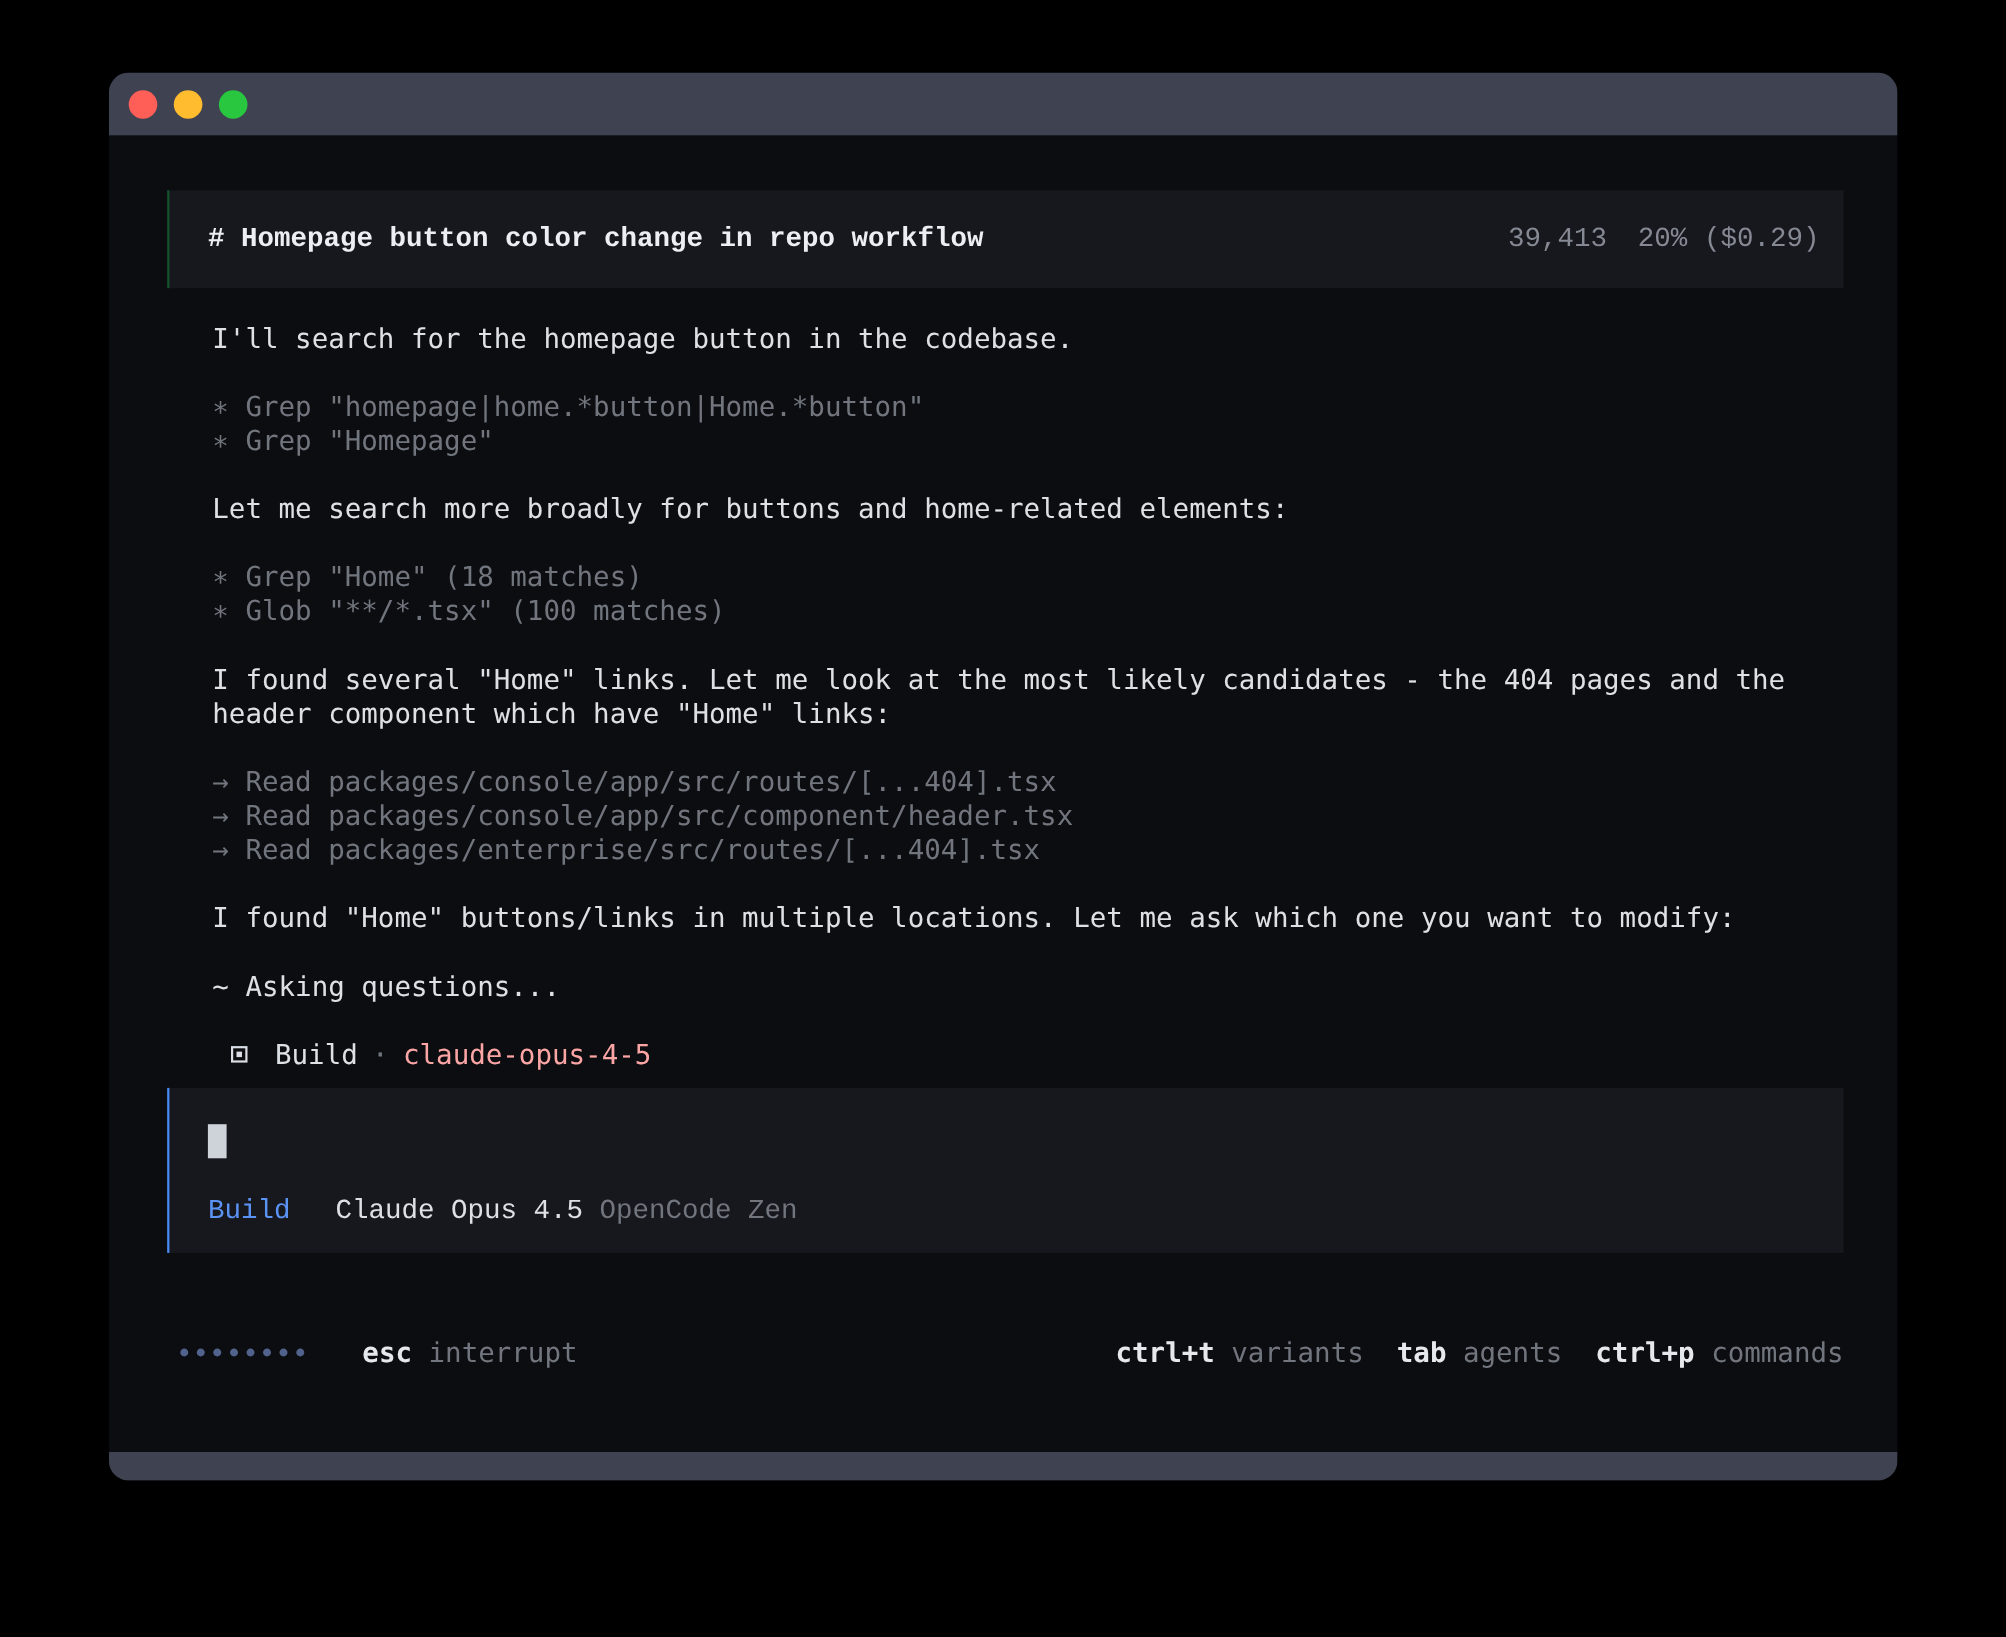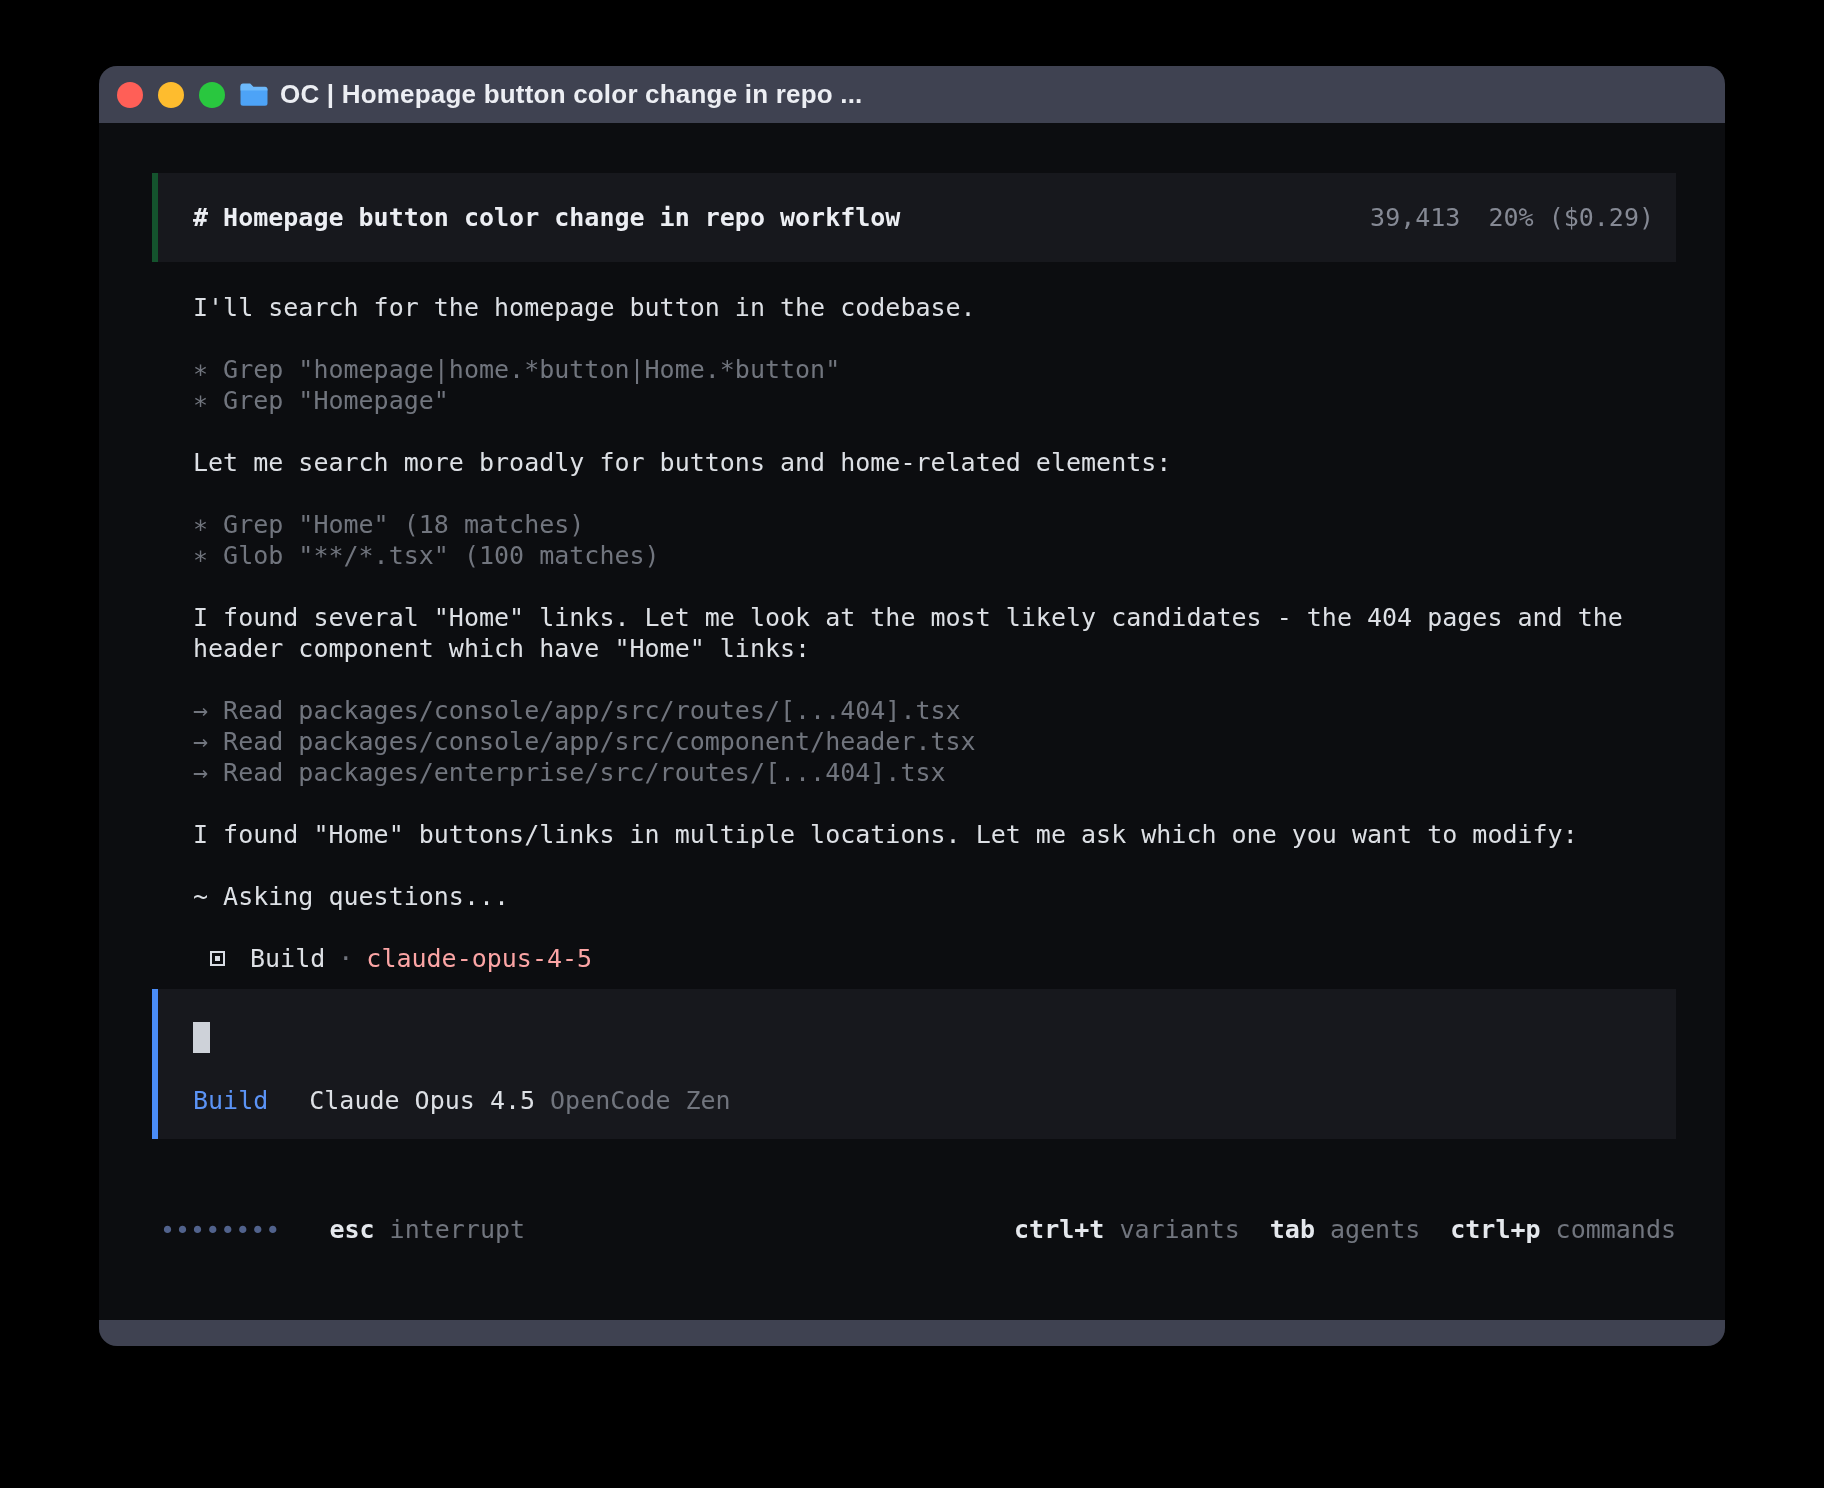--- a/index.html
+++ b/index.html
@@ -28,21 +28,21 @@
     font-family:"Liberation Sans", sans-serif; font-weight:700; font-size:26px;
     color:#eceef3; letter-spacing:.2px;
   }
 
   
   .terminal {
     flex:1 1 auto; padding:50px 49px 0 53px;
     font-family:"DejaVu Sans Mono", monospace; font-size:25px; color:#dde0e5;
     display:flex; flex-direction:column;
   }
-  .panel { background:#17181d; border-left:6px solid #14532d; }
+  .panel { background:#17181d; border-left:2px solid #14532d;font-family:Liberation Mono, monospace; }
 
   .header-panel {
     height:89px; display:flex; align-items:center; justify-content:space-between;
     padding:0 22px 0 35px;
   }
   .header-title { font-weight:700; color:#eceef3; }
   .header-meta { color:#858994; display:flex; gap:28px; white-space:pre; }
 
   .user-panel {
     margin-top:39px; height:84px; display:flex; align-items:center;
@@ -91,29 +91,20 @@
 <body>
 
 <div class="stage">
   <div class="window">
 
     <div class="titlebar">
       <div class="traffic-lights">
         <span class="tl red"></span>
         <span class="tl yellow"></span>
         <span class="tl green"></span>
-      </div>
-      <div class="title-wrap">
-        <span style="display:inline-flex;">
-          <svg width="30" height="24" viewBox="0 0 30 24">
-            <path d="M1.5 4 a2.5 2.5 0 0 1 2.5-2.5 h7.2 l3.2 3.2 h11.6 a2.5 2.5 0 0 1 2.5 2.5 v13 a2.5 2.5 0 0 1-2.5 2.5 H4 a2.5 2.5 0 0 1-2.5-2.5 z" fill="#4da3f7"></path>
-            <path d="M1.5 7.5 h27 v-1.2 a2.5 2.5 0 0 0-2.5-2.5 H14.4 l-3.2-3.2 H4 A2.5 2.5 0 0 0 1.5 3.1 z" fill="#6db9fb"></path>
-          </svg>
-        </span>
-        <span class="title-text">OC | Homepage button color change in repo ...</span>
       </div>
     </div>
 
     <div class="terminal">
 
       <div class="panel header-panel">
         <span class="header-title"># Homepage button color change in repo workflow</span>
         <span class="header-meta">
           <span>39,413</span>
           <span>20% ($0.29)</span>

